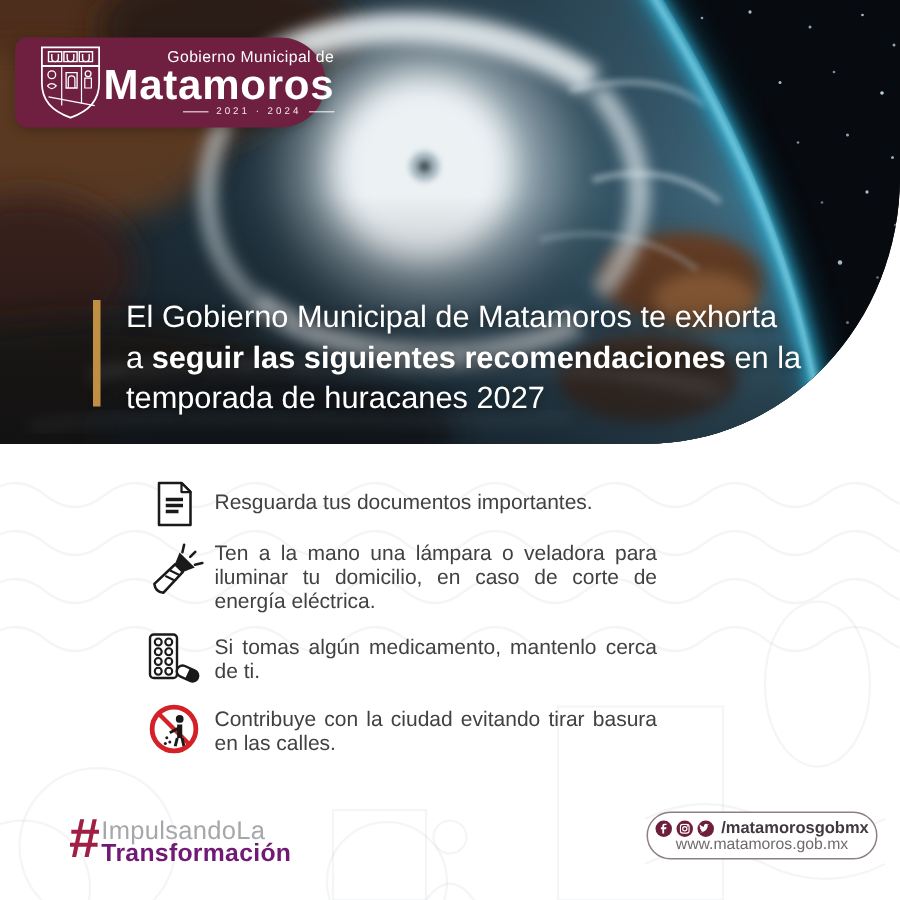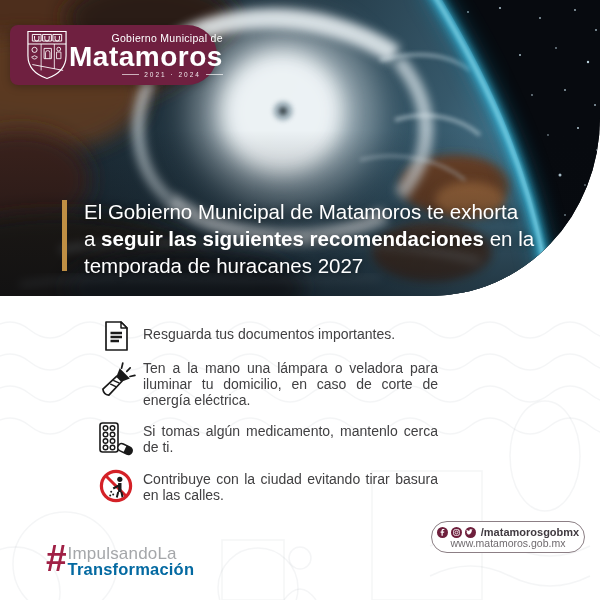--- a/index.html
+++ b/index.html
@@ -42,23 +42,23 @@
     color:#414042;text-align:justify;}
   .row1{top:320px;} .row1 .rec-text{padding-top:7px;}
   .row2{top:361px;}
   .row3{top:421px;} .row3 .rec-text{padding-top:3px;}
   .row4{top:467px;} .row4 .rec-text{padding-top:5px;}
   
   .campaign{position:absolute;left:46px;top:543px;display:flex;align-items:flex-start;z-index:3;}
   .hash{font-size:37px;font-weight:800;color:#A02045;line-height:32px;letter-spacing:-1px;}
   .campaign-lines{margin-left:2px;margin-top:4px;}
   .campaign-l1{font-size:17px;color:#A5A7AA;line-height:14px;letter-spacing:.2px;}
-  .campaign-l2{font-size:16.5px;font-weight:bold;color:#0369a1;line-height:16px;letter-spacing:.2px;}
+  .campaign-l2{font-size:16.5px;font-weight:bold;color:#701a75;line-height:16px;letter-spacing:.2px;}
   .social-pill{
-    position:absolute;left:431px;top:521px;width:154px;height:32px;background:#fff;
+    position:absolute;left:431px;top:541px;width:154px;height:32px;background:#fff;
     border:1.4px solid #8C7F85;border-radius:17px;z-index:3;
     display:flex;flex-direction:column;justify-content:center;align-items:center;
   }
   .pill-row1{display:flex;align-items:center;gap:3px;margin-top:1px;}
   .soc{width:11px;height:11px;border-radius:50%;background:#6E1F3C;display:flex;
     align-items:center;justify-content:center;flex-shrink:0;}
   .handle{font-size:11px;font-weight:600;color:#403A40;margin-left:2px;white-space:nowrap;}
   .website{font-size:10.5px;color:#6F6A6E;line-height:11px;white-space:nowrap;}
 </style>
 </head>

